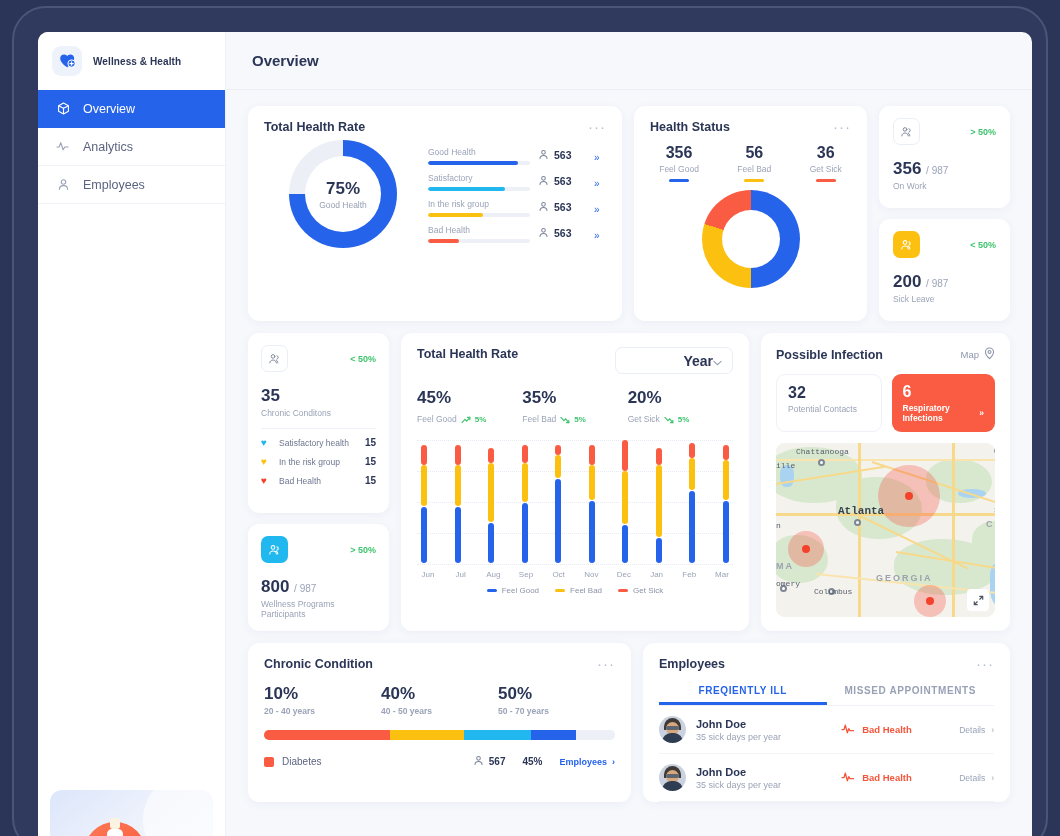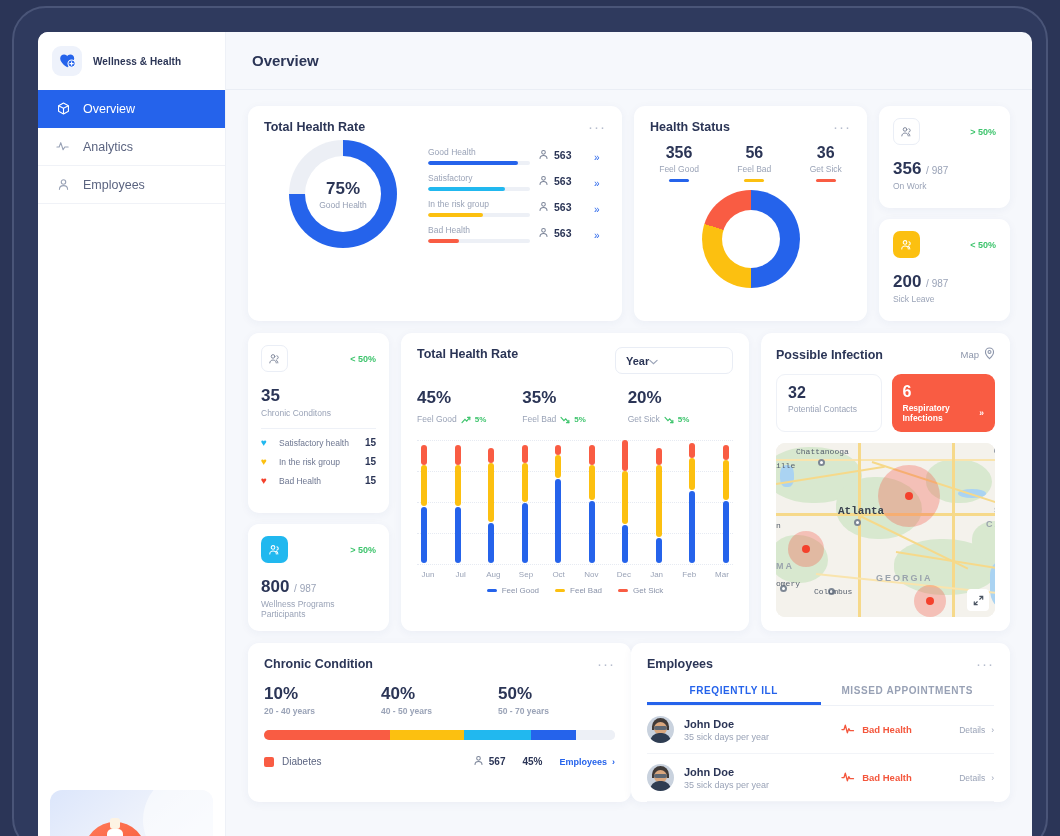--- a/index.html
+++ b/index.html
@@ -147,22 +147,22 @@
   .chr-row { display: flex; align-items: center; gap: 7px; margin-bottom: 8px; }
   .chr-row .hrt { font-size: 10px; flex: 0 0 11px; }
   .chr-row .nm { flex: 1 1 auto; font-size: 8.5px; color: #6d7690; }
   .chr-row .vl { font-size: 10px; font-weight: 700; color: #2b3556; }
   .wpp-card { padding: 12px 13px; flex: 1 1 auto; }
 
   .chart-card { width: 348px; flex: 0 0 348px; padding: 14px 16px 10px 16px; }
   .chart-head { display: flex; align-items: flex-start; justify-content: space-between; }
   .select {
     width: 118px; height: 27px; border: 1px solid #e9edf5; border-radius: 7px;
-    display: flex; align-items: center; justify-content: flex-start;
-    padding: 0 10px; font-size: 11px; color: #2b3556; font-weight: 700; cursor: pointer;
+    display: flex; align-items: center; justify-content: flex-end;
+    padding: 0 10px; font-size: 14px; color: #2b3556; font-weight: 700; cursor: pointer;
   }
   .kpis { display: flex; margin-top: 14px; }
   .kpi { flex: 1 1 0; }
   .kpi-v { font-size: 17px; font-weight: 700; color: #2b3556; }
   .kpi-b { display: flex; align-items: center; gap: 4px; margin-top: 2px; }
   .kpi-l { font-size: 8.5px; color: #9aa3b7; }
   .kpi-d { font-size: 8px; font-weight: 700; color: #3ec46d; }
 
   .plot { margin-top: 12px; height: 124px; position: relative; }
   .gridline { position: absolute; left: 0; right: 0; height: 0; border-top: 1px dotted #e6eaf2; }
@@ -196,21 +196,21 @@
   .m-rd-thin { position: absolute; background: #f9e4ad; }
   .m-zone { position: absolute; border-radius: 50%; background: rgba(244,76,60,.30); }
   .m-dot { position: absolute; width: 8px; height: 8px; border-radius: 50%; background: #f4412c; }
   .m-city { position: absolute; font-size: 8px; color: #555f6d; white-space: nowrap; font-family: Liberation Mono, monospace; }
   .m-city.big { font-size: 11px; color: #3a424f; font-weight: 700; }
   .m-state { position: absolute; font-size: 9px; letter-spacing: 2px; color: #9aa3ad; font-weight: 700; white-space: nowrap; }
   .m-ring { position: absolute; width: 7px; height: 7px; border-radius: 50%; border: 2px solid #7d8794; background: #fff; }
   .m-expand { position: absolute; right: 6px; bottom: 6px; width: 22px; height: 22px; border-radius: 4px; background: #fff; display: flex; align-items: center; justify-content: center; cursor: pointer; }
 
   
-  .row3 { display: flex; margin-top: 12px; }
+  .row3 { display: flex; gap: 12px; margin-top: 12px; }
   .cc-card { width: 383px; flex: 0 0 383px; padding: 14px 16px; }
   .cc-kpis { display: flex; margin-top: 13px; }
   .cc-kpi { flex: 1 1 0; }
   .cc-v { font-size: 17px; font-weight: 700; color: #2b3556; }
   .cc-l { font-size: 8.5px; color: #9aa3b7; margin-top: 2px; font-weight: bold; }
   .cc-bar { display: flex; height: 10px; border-radius: 5px; overflow: hidden; background: #edf0f6; margin-top: 14px; }
   .cc-seg { height: 100%; }
   .cc-foot { display: flex; align-items: center; margin-top: 15px; }
   .cc-sw { width: 10px; height: 10px; border-radius: 2px; flex: 0 0 10px; }
   .cc-nm { font-size: 10px; color: #5b6480; margin-left: 8px; flex: 1 1 auto; }

